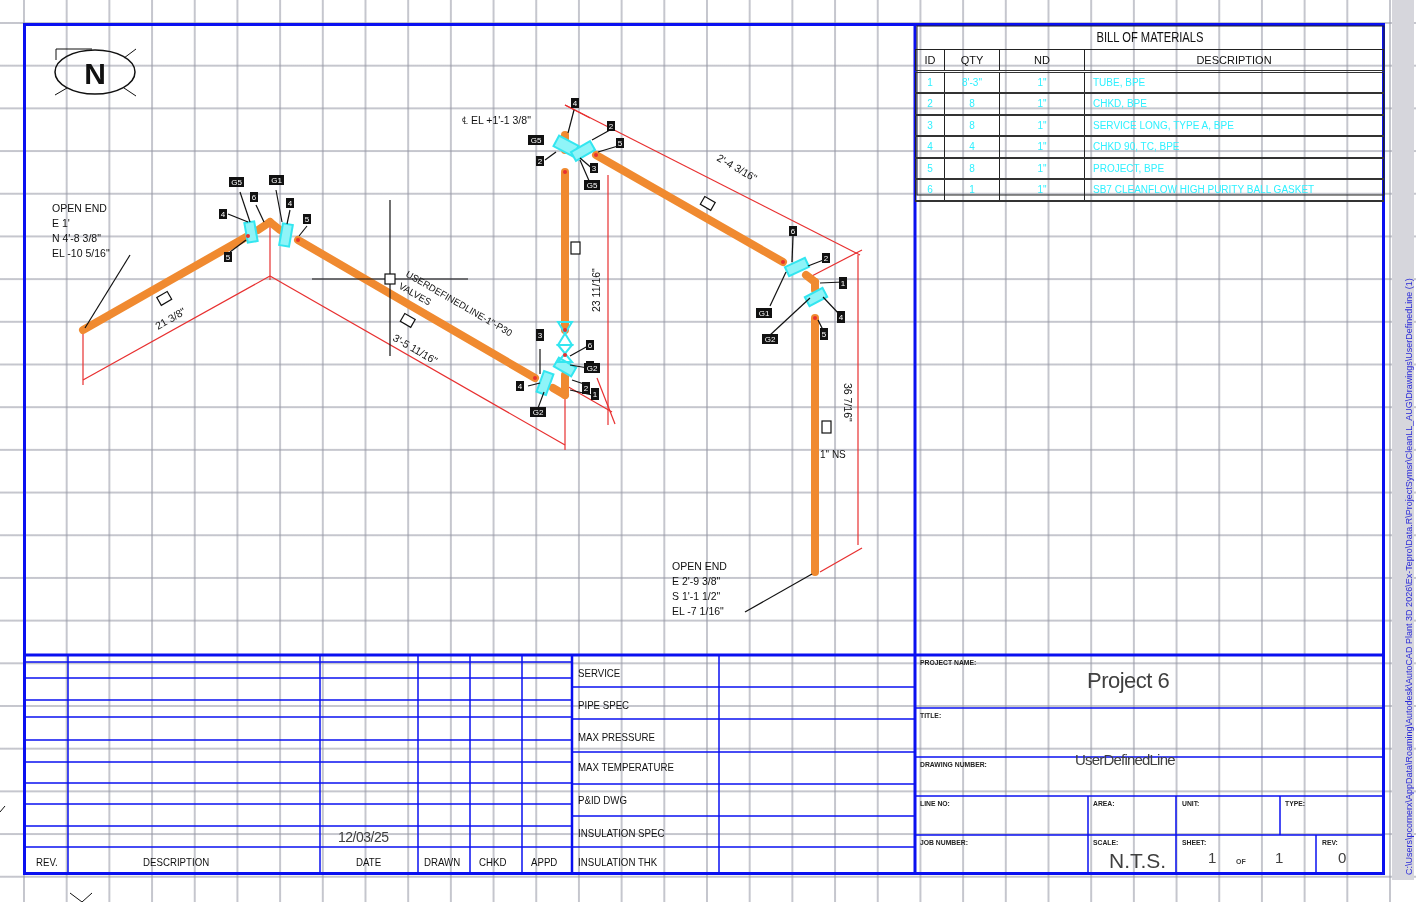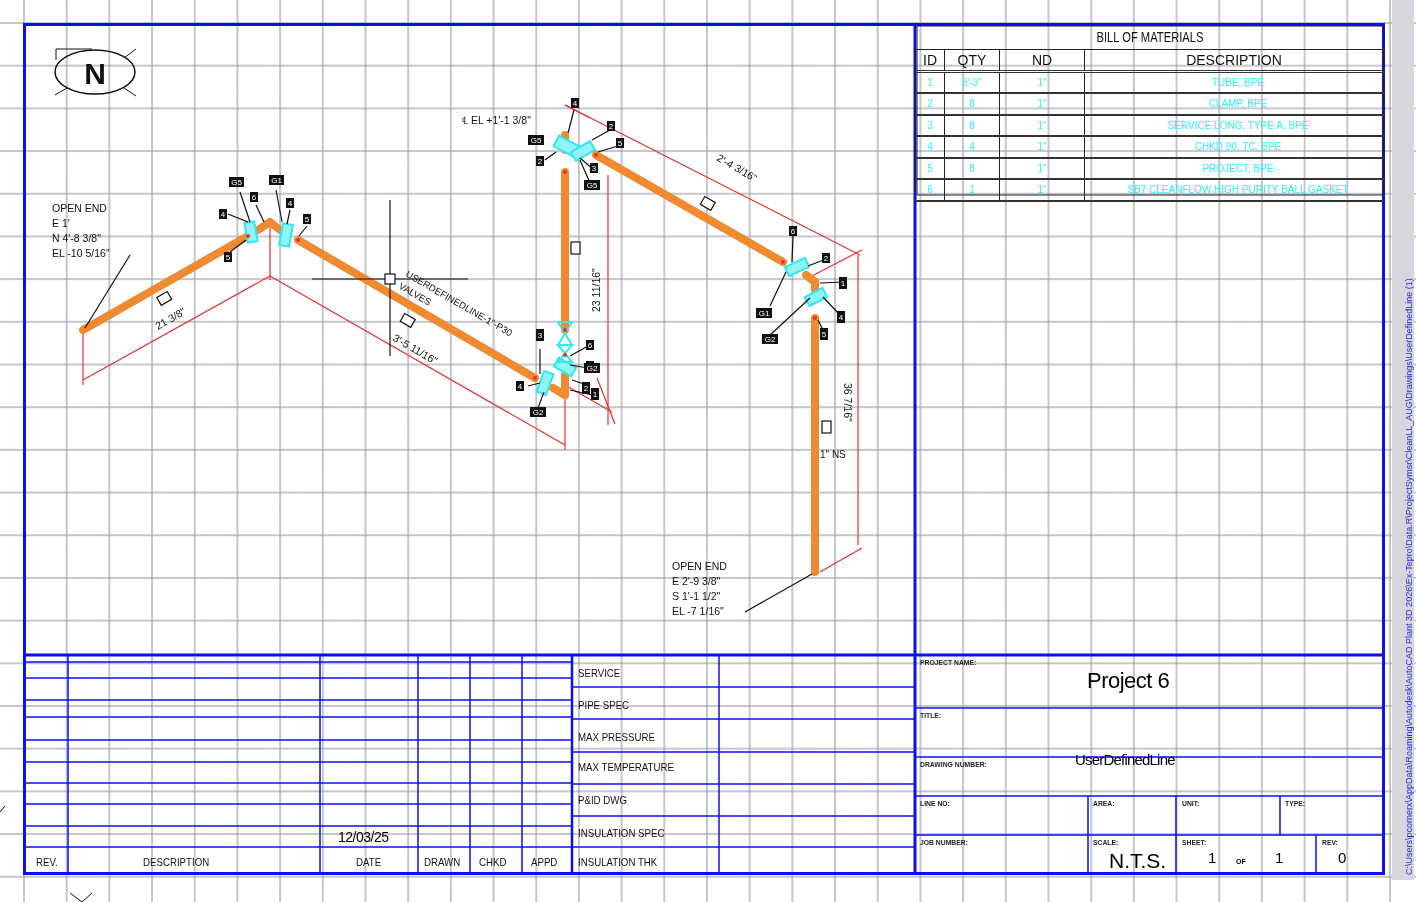--- a/index.html
+++ b/index.html
@@ -13,26 +13,26 @@
   .sheet{position:absolute;left:23px;top:23px;width:1362px;height:852px;
     border:3px solid #0a10f0;box-sizing:border-box;}
   svg.drawing{position:absolute;left:0;top:0;}
   .cad{font-family:"Liberation Sans",sans-serif;font-stretch:condensed;}
   .bom{position:absolute;left:915px;top:25px;width:470px;height:170px;}
   .bom-title{position:absolute;left:0;top:0;width:100%;height:24px;text-align:center;
     font-size:14px;line-height:24px;color:#111;transform:scaleX(0.8);}
   .bom table{position:absolute;left:0;top:24px;width:469px;border-collapse:collapse;}
   .bom td,.bom th{border:1px solid #222;height:19.5px;padding:0;font-size:10px;
     text-align:center;font-weight:normal;}
-  .bom th{border-bottom:3px double #333;font-size:14px;color:#111;}
+  .bom th{border-bottom:3px double #333;font-size:11px;color:#111;}
   .bom td{color:#2ff0ff;}
-  .bom td.desc{text-align:center;padding-left:8px;}
+  .bom td.desc{text-align:left;padding-left:8px;}
   .bom tr td{border-bottom:2px solid #333;}
   .label-sm{font-size:8px;color:#222;position:absolute;font-weight:bold;transform-origin:left top;transform:scaleX(0.85);}
-  .val{position:absolute;color:#000000;font-family:"Liberation Sans",sans-serif;}
+  .val{position:absolute;color:#404040;font-family:"Liberation Sans",sans-serif;}
   .path-strip{position:absolute;left:1392px;top:0;width:22px;height:880px;background:#d6d6dc;}
   .path-text{position:absolute;left:1403px;top:875px;transform-origin:0 0;transform:rotate(-90deg);
     white-space:nowrap;font-size:9px;color:#2a2ad8;width:880px;line-height:12px;}
   .spec-label{position:absolute;left:578px;font-size:11px;color:#111;transform-origin:left center;transform:scaleX(0.88);}
   .rev-head{position:absolute;top:856px;font-size:11px;color:#111;transform:scaleX(0.88);transform-origin:left top;}
 </style>
 </head>
 <body>
 
 <div class="grid"></div>
@@ -361,21 +361,21 @@
       <tr>
         <td>1</td>
         <td>8'-3"</td>
         <td>1"</td>
         <td class="desc">TUBE, BPE</td>
       </tr>
       <tr>
         <td>2</td>
         <td>8</td>
         <td>1"</td>
-        <td class="desc">CLAMP, BPE</td>
+        <td class="desc">CHKD, BPE</td>
       </tr>
       <tr>
         <td>3</td>
         <td>8</td>
         <td>1"</td>
         <td class="desc">SERVICE LONG, TYPE A, BPE</td>
       </tr>
       <tr>
         <td>4</td>
         <td>4</td>

